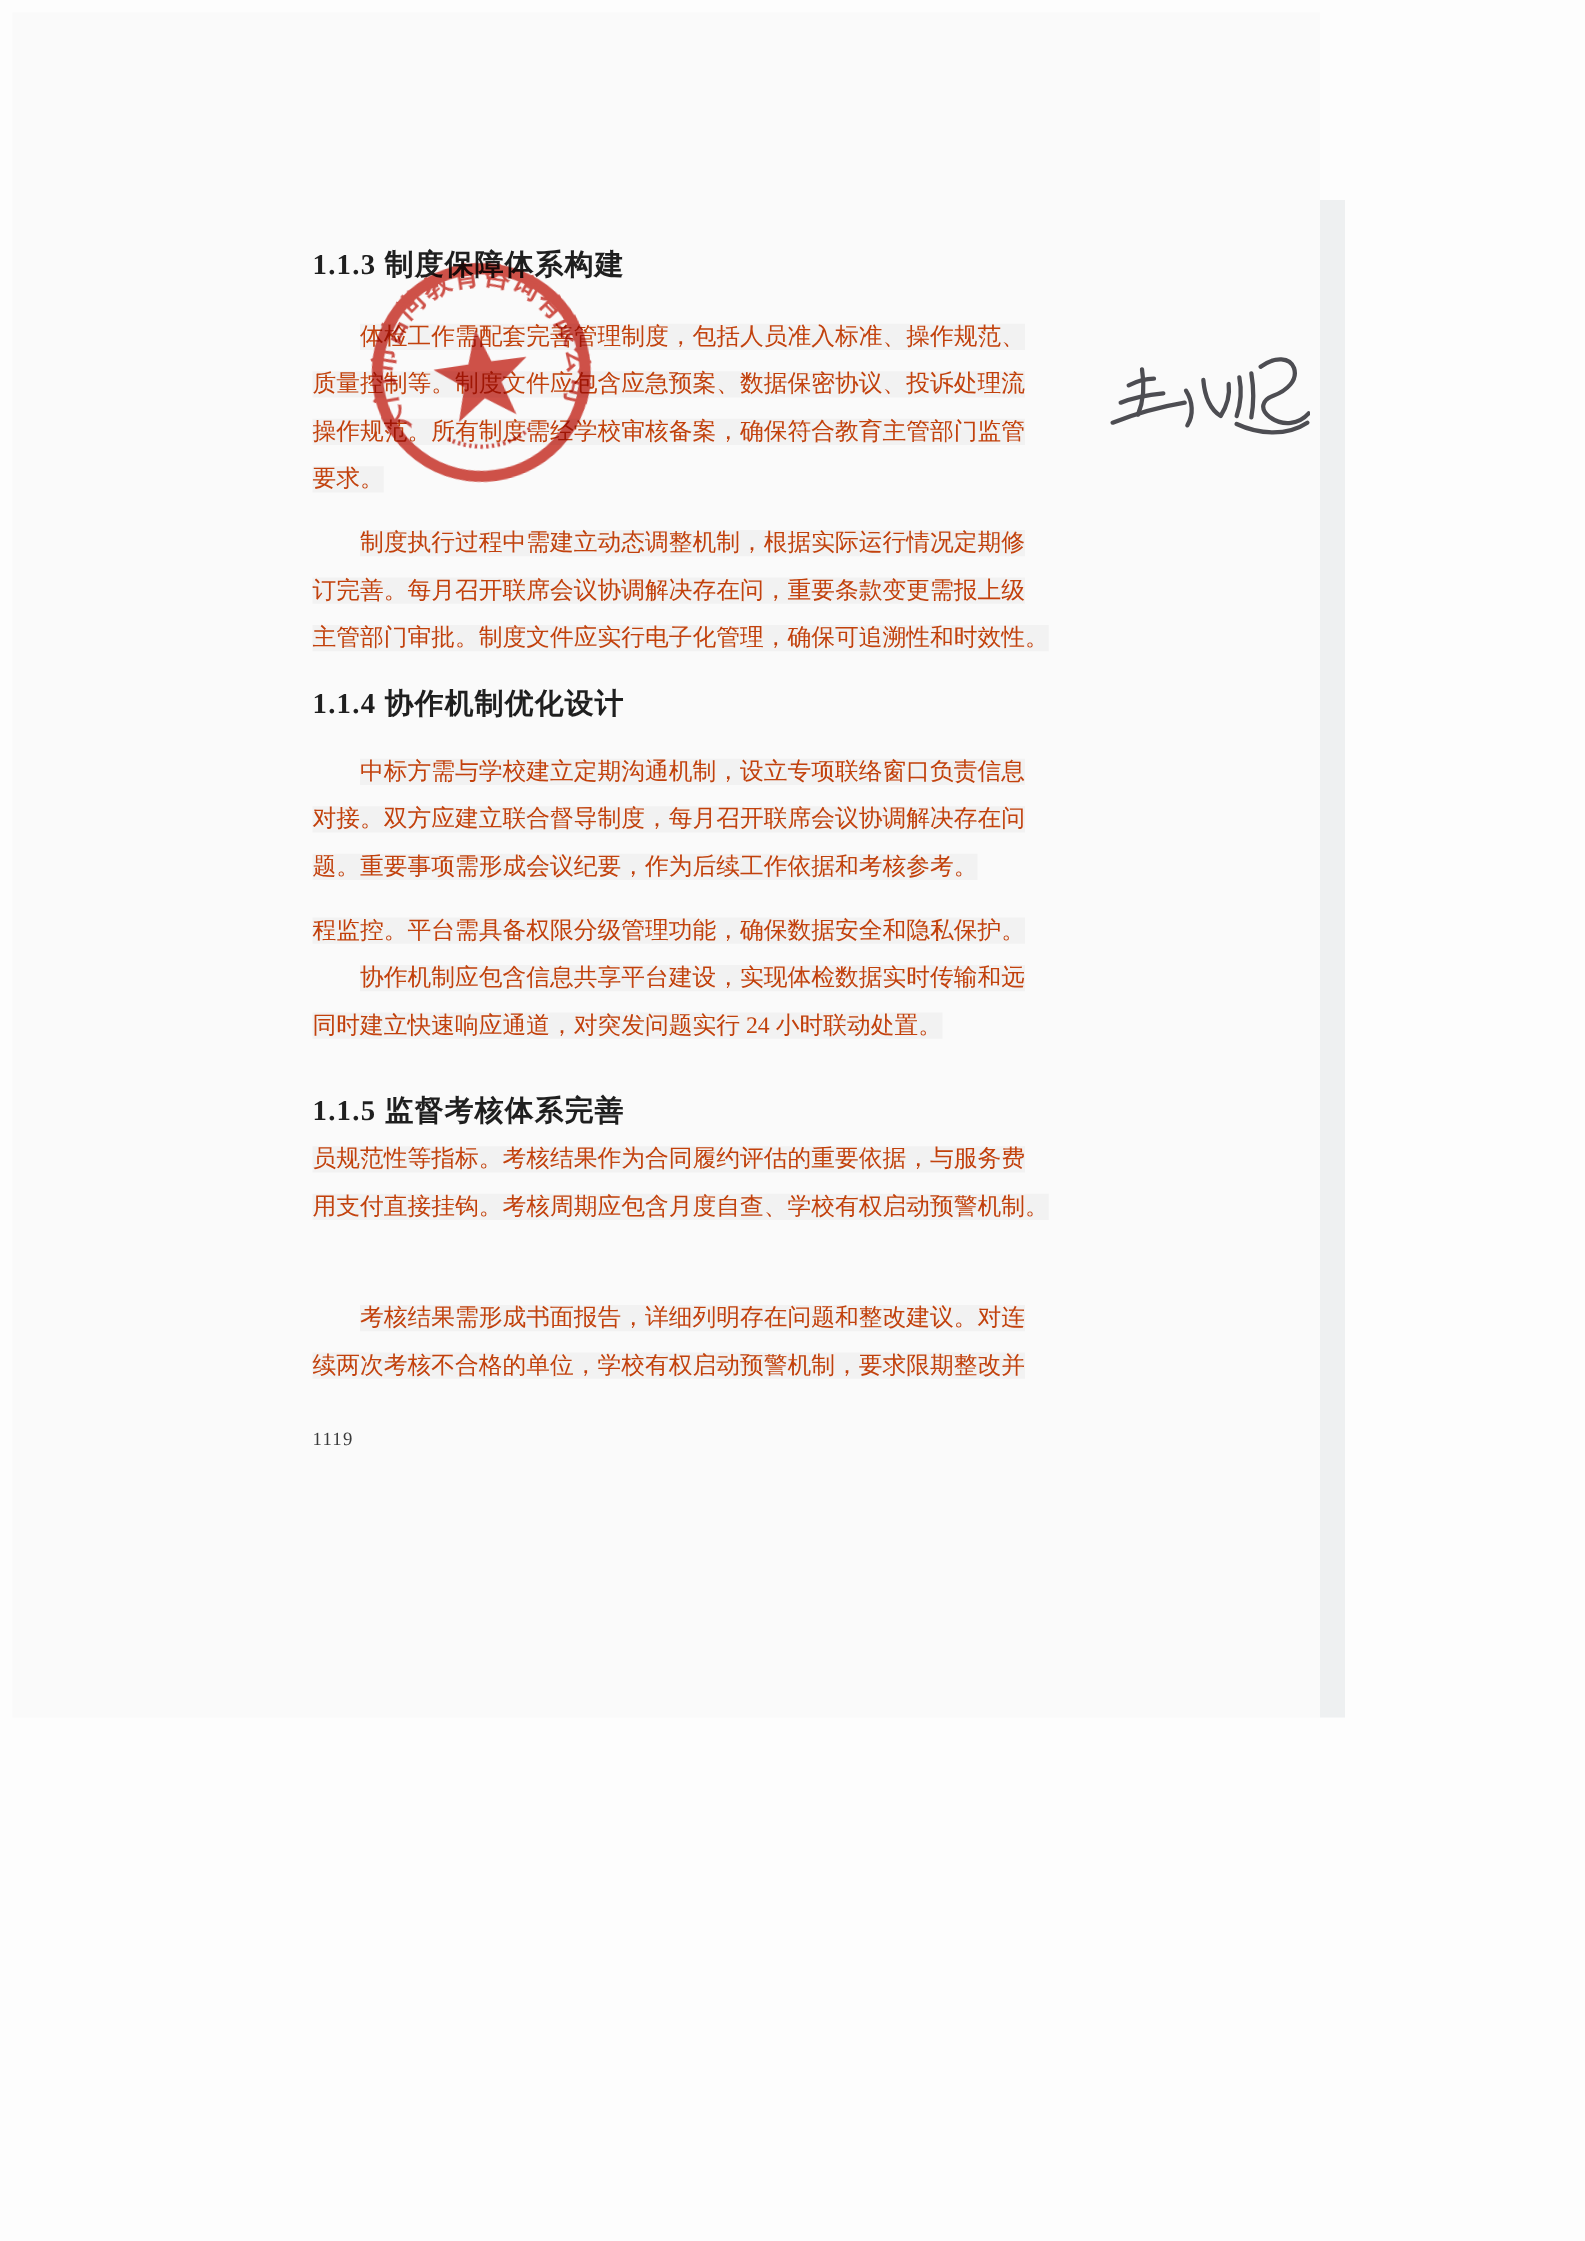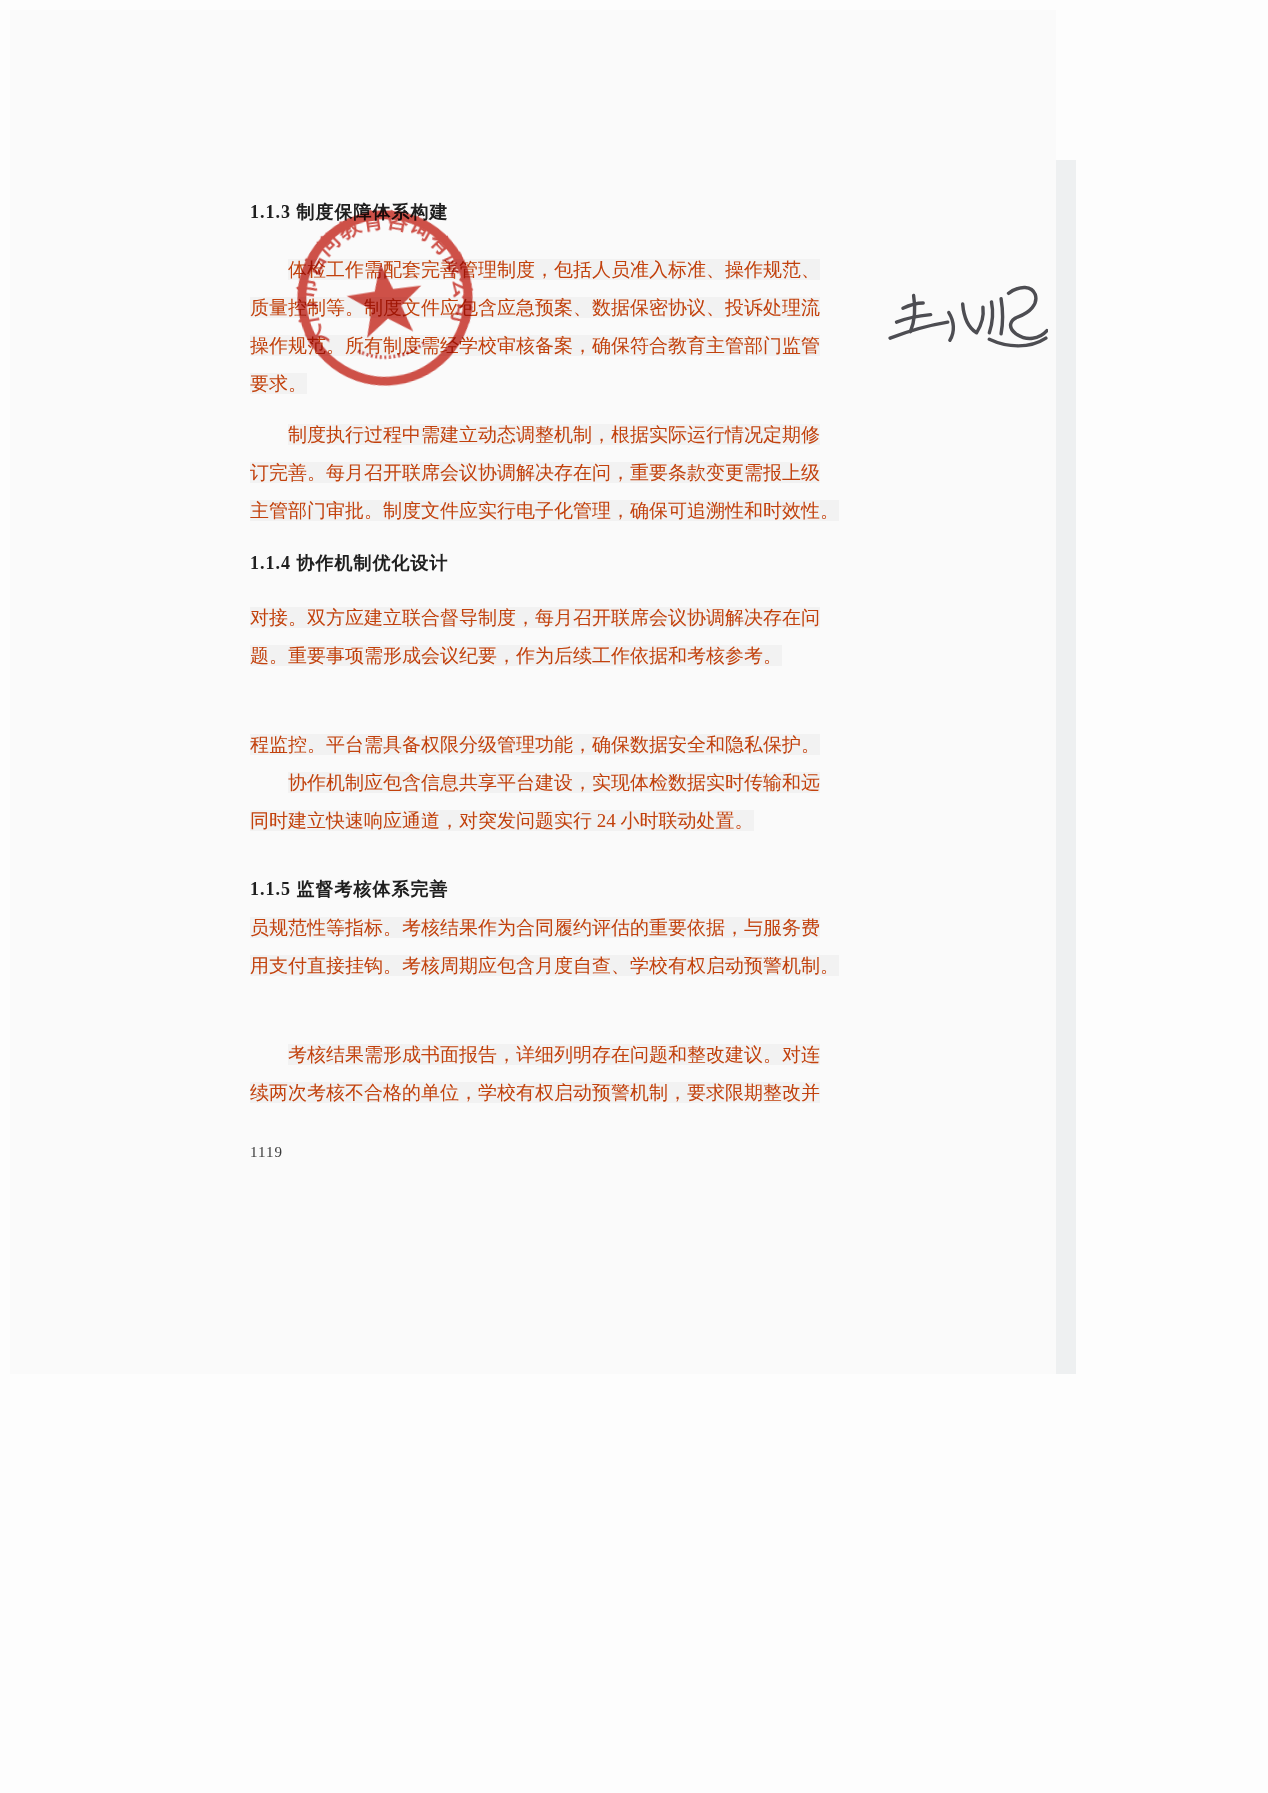--- a/index.html
+++ b/index.html
@@ -11,21 +11,21 @@
   .page-bg{
     position:absolute;left:10px;top:10px;width:1046px;height:1364px;
     background:#fafafa;
   }
   .gutter{
     position:absolute;left:1056px;top:160px;width:20px;height:1214px;
     background:#eef0f1;
   }
   .h{
     position:absolute;left:250px;width:580px;height:32px;line-height:32px;
-    margin:0;font-size:18px;font-weight:bold;color:#1f1f1f;letter-spacing:1px;
+    margin:0;font-size:23px;font-weight:bold;color:#1f1f1f;letter-spacing:1px;
   }
   .para{position:absolute;left:250px;width:570px;color:#333333;}
   .ln{
     height:38px;line-height:38px;font-size:19px;
     text-align:justify;text-align-last:justify;
     white-space:nowrap;
   }
   .ln span{background:rgba(60,60,60,0.045);color:#c2410c;}
   .ln.indent{padding-left:38px;}
   .ln.end{text-align-last:left;}
@@ -61,20 +61,21 @@
 
   <div class="para" style="top:416px">
     <div class="ln indent"><span>制度执行过程中需建立动态调整机制，根据实际运行情况定期修</span></div>
     <div class="ln"><span>订完善。每月召开联席会议协调解决存在问，重要条款变更需报上级</span></div>
     <div class="ln end"><span>主管部门审批。制度文件应实行电子化管理，确保可追溯性和时效性。</span></div>
   </div>
 
   <h2 class="h" style="top:547px">1.1.4 协作机制优化设计</h2>
 
   <div class="para" style="top:599px">
+    <div class="ln indent"><span>中标方需与学校建立定期沟通机制，设立专项联络窗口负责信息</span></div>
     <div class="ln"><span>对接。双方应建立联合督导制度，每月召开联席会议协调解决存在问</span></div>
     <div class="ln end"><span>题。重要事项需形成会议纪要，作为后续工作依据和考核参考。</span></div>
   </div>
 
   <div class="para" style="top:726px">
     <div class="ln"><span>程监控。平台需具备权限分级管理功能，确保数据安全和隐私保护。</span></div>
     <div class="ln indent"><span>协作机制应包含信息共享平台建设，实现体检数据实时传输和远</span></div>
     <div class="ln end"><span>同时建立快速响应通道，对突发问题实行 24 小时联动处置。</span></div>
   </div>
 

